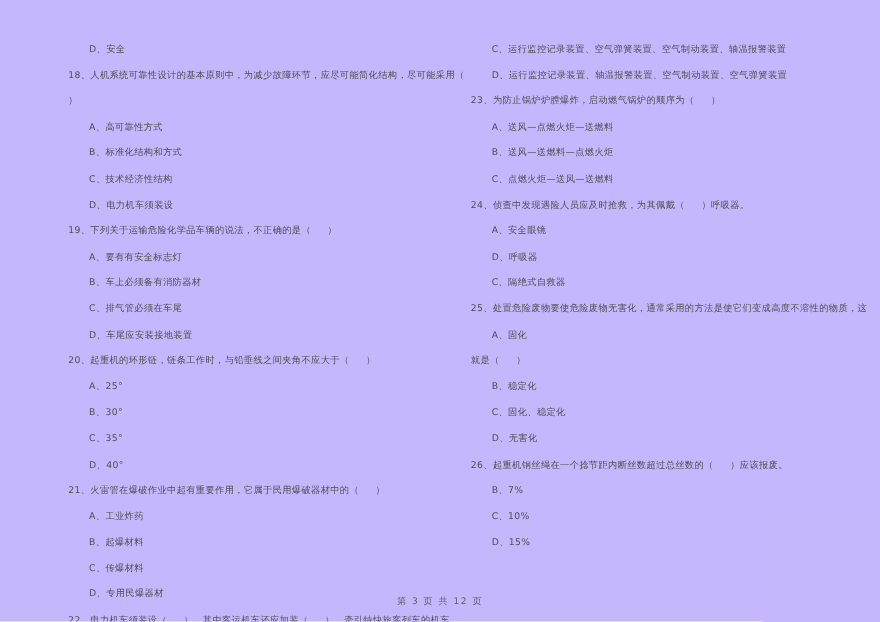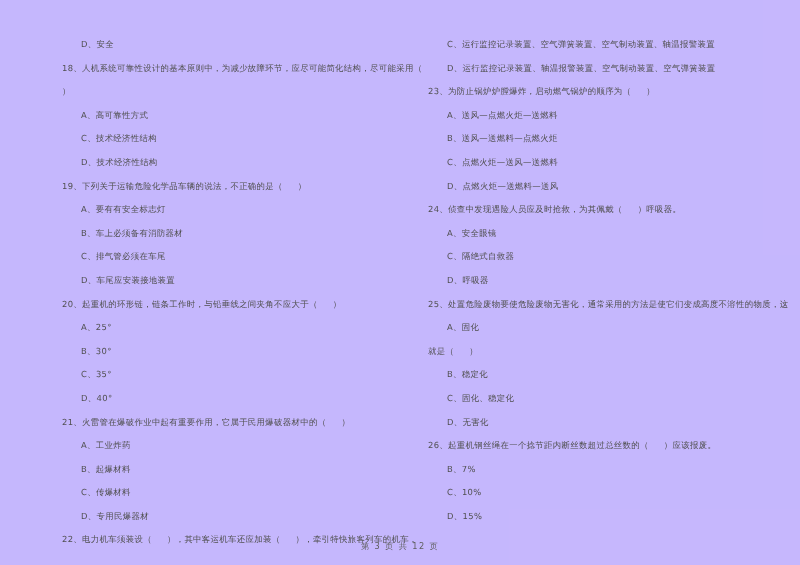--- a/index.html
+++ b/index.html
@@ -91,22 +91,23 @@
 
 <div class="page">
 
   <div class="columns">
 
     <div class="col col-left" id="left-col">
         <div class="line opt-line">D、安全</div>
         <div class="line q-line">18、人机系统可靠性设计的基本原则中，为减少故障环节，应尽可能简化结构，尽可能采用（</div>
         <div class="line q-cont">）</div>
         <div class="line opt-line">A、高可靠性方式</div>
+        <div class="line opt-line">B、标准化结构和方式</div>
         <div class="line opt-line">C、技术经济性结构</div>
-        <div class="line opt-line">D、技术经济性结构</div>
+        <div class="line opt-line">D、电力机车须装设</div>
         <div class="line q-line">19、下列关于运输危险化学品车辆的说法，不正确的是（     ）</div>
         <div class="line opt-line">A、要有有安全标志灯</div>
         <div class="line opt-line">B、车上必须备有消防器材</div>
         <div class="line opt-line">C、排气管必须在车尾</div>
         <div class="line opt-line">D、车尾应安装接地装置</div>
         <div class="line q-line">20、起重机的环形链，链条工作时，与铅垂线之间夹角不应大于（     ）</div>
         <div class="line opt-line">A、25°</div>
         <div class="line opt-line">B、30°</div>
         <div class="line opt-line">C、35°</div>
         <div class="line opt-line">D、40°</div>
@@ -118,25 +119,24 @@
         <div class="line q-line">22、电力机车须装设（     ），其中客运机车还应加装（     ），牵引特快旅客列车的机车，</div>
       </div>
 
     <div class="col col-right" id="right-col">
         <div class="line opt-line">C、运行监控记录装置、空气弹簧装置、空气制动装置、轴温报警装置</div>
         <div class="line opt-line">D、运行监控记录装置、轴温报警装置、空气制动装置、空气弹簧装置</div>
         <div class="line q-line">23、为防止锅炉炉膛爆炸，启动燃气锅炉的顺序为（     ）</div>
         <div class="line opt-line">A、送风—点燃火炬—送燃料</div>
         <div class="line opt-line">B、送风—送燃料—点燃火炬</div>
         <div class="line opt-line">C、点燃火炬—送风—送燃料</div>
-        <div class="line opt-line">D、点燃火炬—送燃料—送风</div>
         <div class="line q-line">24、侦查中发现遇险人员应及时抢救，为其佩戴（     ）呼吸器。</div>
         <div class="line opt-line">A、安全眼镜</div>
+        <div class="line opt-line">D、呼吸器</div>
         <div class="line opt-line">C、隔绝式自救器</div>
-        <div class="line opt-line">D、呼吸器</div>
         <div class="line q-line">25、处置危险废物要使危险废物无害化，通常采用的方法是使它们变成高度不溶性的物质，这</div>
         <div class="line opt-line">A、固化</div>
         <div class="line q-cont">就是（     ）</div>
         <div class="line opt-line">B、稳定化</div>
         <div class="line opt-line">C、固化、稳定化</div>
         <div class="line opt-line">D、无害化</div>
         <div class="line q-line">26、起重机钢丝绳在一个捻节距内断丝数超过总丝数的（     ）应该报废。</div>
         <div class="line opt-line">B、7%</div>
         <div class="line opt-line">C、10%</div>
         <div class="line opt-line">D、15%</div>

